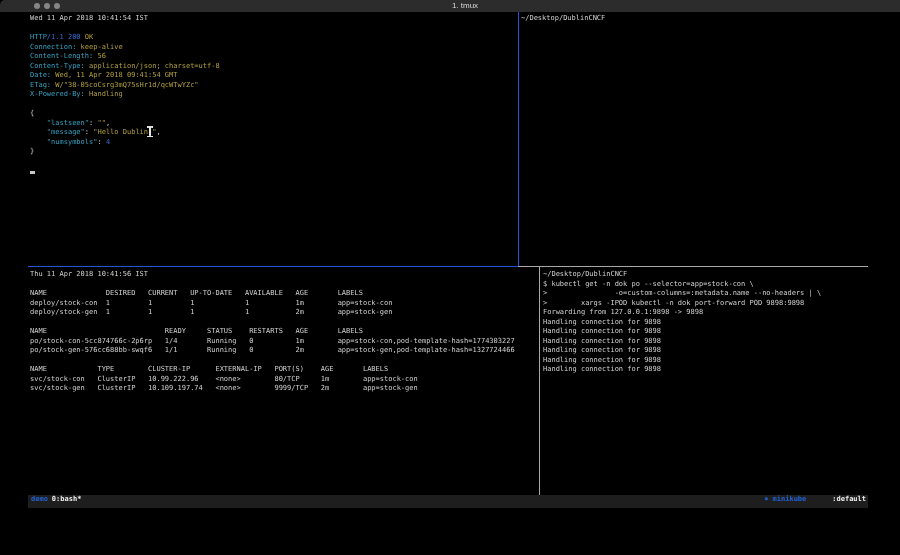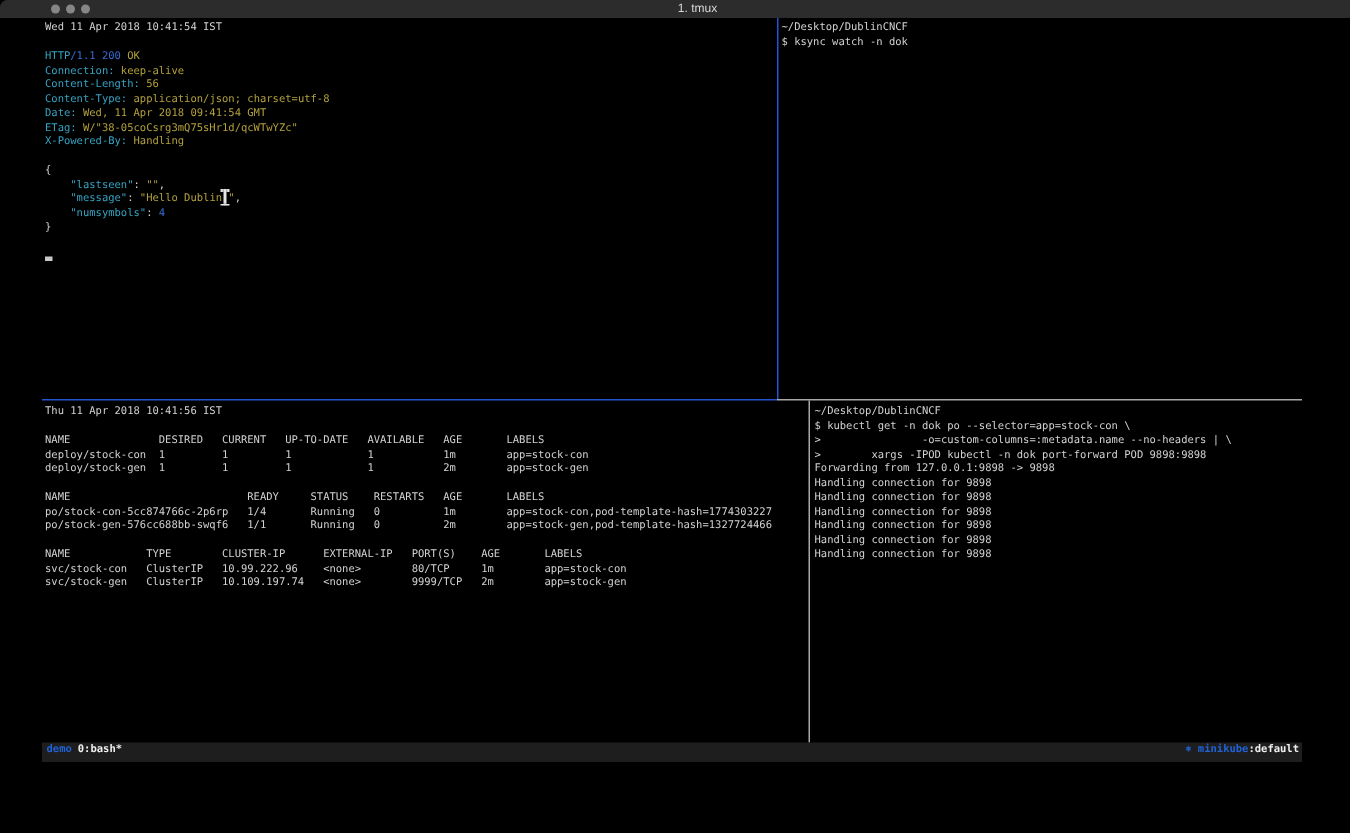--- a/index.html
+++ b/index.html
@@ -24,21 +24,21 @@
   .div-v-top{position:absolute;left:518px;top:12px;width:1px;height:254px;background:#2256d0;}
   .div-h-act{position:absolute;left:28px;top:266px;width:490px;height:1px;background:#2256d0;}
   .div-h-ina{position:absolute;left:518px;top:266px;width:350px;height:1px;background:#a8a8a8;}
   .div-v-bot{position:absolute;left:539px;top:267px;width:1px;height:228px;background:#a8a8a8;}
   
   .statusbar{position:absolute;left:28px;top:495px;width:840px;height:13px;background:#1e1e1e;
              display:flex;justify-content:space-between;font-size:7px;}
   .sb-session{color:#2062d8;font-weight:bold;margin-left:3px;margin-right:4px;}
   .sb-tab{color:#efefef;font-weight:bold;}
   .sb-kube{color:#2062d8;font-weight:bold;}
-  .sb-ns{color:#efefef;font-weight:bold;margin-right:2px;}
+  .sb-ns{color:#efefef;font-weight:bold;margin-right:2px;padding-left:26px;}
   
   .curblock{display:inline-block;width:4.5px;height:3px;background:#c8c8c8;margin-top:5px;}
   .mouse{position:absolute;left:146px;top:126px;width:7px;height:11px;pointer-events:none;}
   .mouse .stem{position:absolute;left:3px;top:0;width:1.5px;height:11px;background:#e6e6e6;
                box-shadow:0 0 1px #000;}
   .mouse .cap{position:absolute;left:1px;width:5.5px;height:1.5px;background:#e6e6e6;
               box-shadow:0 0 1px #000;}
   .cap-t{top:0}.cap-b{bottom:0}
 </style>
 </head>
@@ -68,21 +68,20 @@
     <div class="line"><span class="cy">    "lastseen"</span><span class="fg">: </span><span class="ye">""</span><span class="fg">,</span></div>
     <div class="line"><span class="cy">    "message"</span><span class="fg">: </span><span class="ye">"Hello Dublin!"</span><span class="fg">,</span></div>
     <div class="line"><span class="cy">    "numsymbols"</span><span class="fg">: </span><span class="bl">4</span></div>
     <div class="line fg">}</div>
     <div class="line"></div>
     <div class="line"><span class="curblock"></span></div>
   </div>
 
   <div class="pane p-tr">
     <div class="line">~/Desktop/DublinCNCF</div>
-    <div class="line">$ ksync watch -n dok</div>
   </div>
 
   <div class="pane p-bl">
     <div class="line">Thu 11 Apr 2018 10:41:56 IST</div>
     <div class="line"></div>
     <div class="line">NAME              DESIRED   CURRENT   UP-TO-DATE   AVAILABLE   AGE       LABELS</div>
     <div class="line">deploy/stock-con  1         1         1            1           1m        app=stock-con</div>
     <div class="line">deploy/stock-gen  1         1         1            1           2m        app=stock-gen</div>
     <div class="line"></div>
     <div class="line">NAME                            READY     STATUS    RESTARTS   AGE       LABELS</div>

